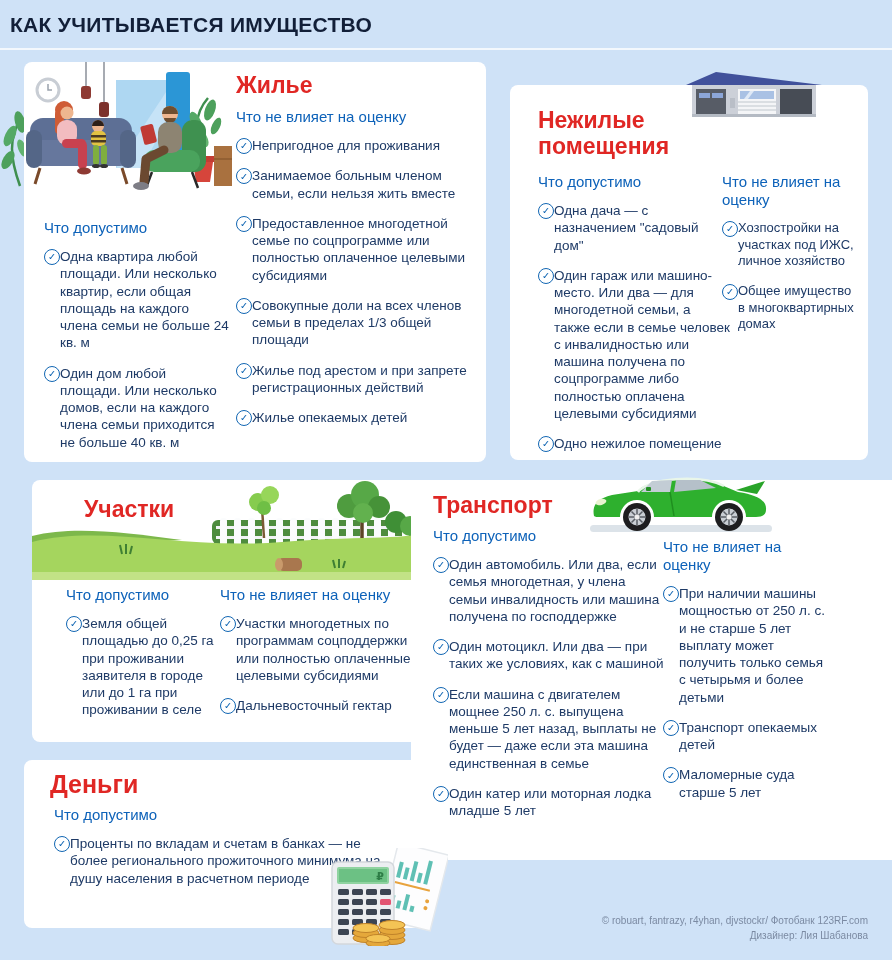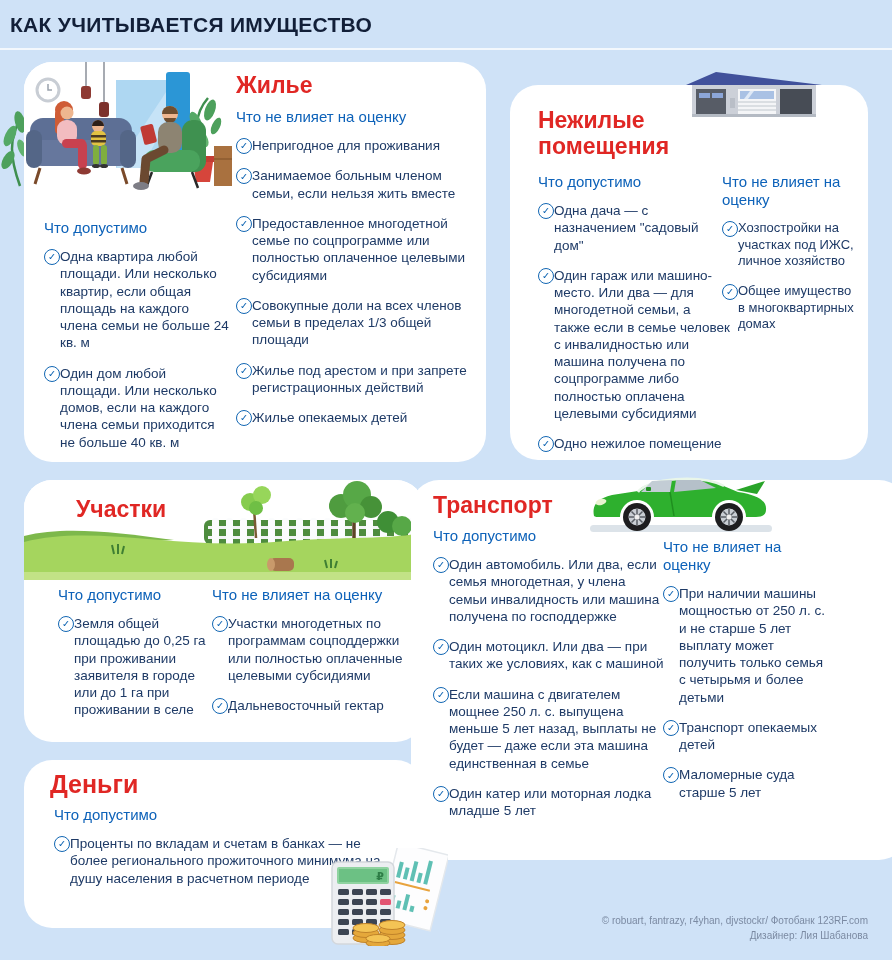--- a/index.html
+++ b/index.html
@@ -6,21 +6,21 @@
   body{
     width:892px;height:960px;position:relative;overflow:hidden;
     background:#cfe2f7;
     font-family:"Liberation Sans","DejaVu Sans",sans-serif;
   }
   .page-title{
     position:absolute;left:10px;top:13px;
     font-size:21px;font-weight:bold;color:#121f38;letter-spacing:.3px;
   }
   .divider{position:absolute;left:0;top:48px;width:892px;height:2px;background:rgba(255,255,255,.75)}
-  .card{position:absolute;background:#fff;border-radius:28px}
+  .card{position:absolute;background:#fff;border-radius:8px}
   .sec-title{position:absolute;font-weight:bold;color:#e02724;font-size:23px;line-height:1.14}
   .col{position:absolute}
   .col-h{font-weight:normal;color:#0d62b9;font-size:15px;margin:0 0 11px 0;line-height:1.2}
   .item{display:flex;margin-bottom:13px;font-size:13.5px;line-height:1.28;color:#1e3a66}
   .item-sm{font-size:13px}
   .check{
     flex:none;width:14px;height:14px;margin-top:1px;
     border:1.5px solid #1166b3;border-radius:50%;color:#1166b3;
     display:flex;align-items:center;justify-content:center;
   }
@@ -193,21 +193,21 @@
   <rect x="54" y="23" width="34" height="8" fill="#a9c1e4"></rect>
   <polygon points="58,31 64,23 68,23 62,31" fill="#dfe9f6"></polygon>
   <line x1="52" y1="34" x2="90" y2="34" stroke="#d2d6db" stroke-width="1.5"></line>
   <line x1="52" y1="38" x2="90" y2="38" stroke="#d2d6db" stroke-width="1.5"></line>
   <line x1="52" y1="42" x2="90" y2="42" stroke="#d2d6db" stroke-width="1.5"></line>
   <rect x="94" y="21" width="32" height="26" fill="#474c55"></rect>
   <rect x="44" y="30" width="5" height="10" fill="#b9bec7"></rect>
   <rect x="6" y="46" width="124" height="3" fill="#b4bac3"></rect>
 </svg>
 
-<div class="card" style="left:24px;top:480px;width:400px;height:262px">
+<div class="card" style="left:32px;top:480px;width:400px;height:262px">
   <div class="clip" style="left:0;top:0;width:400px;height:100px;border-radius:28px 28px 0 0">
     <svg width="400" height="100" viewBox="0 0 400 100">
       <rect width="400" height="100" fill="#ffffff"></rect>
       <rect x="180" y="40" width="220" height="24" rx="6" fill="#4e8c3e"></rect>
       <rect x="184" y="46" width="216" height="3" fill="#f2f4f6"></rect>
       <rect x="184" y="56" width="216" height="3" fill="#f2f4f6"></rect>
       <g fill="#fbfcfd">
         <rect x="188" y="38" width="7" height="28" rx="3"></rect>
           <rect x="202" y="38" width="7" height="28" rx="3"></rect>
         <rect x="216" y="38" width="7" height="28" rx="3"></rect>

